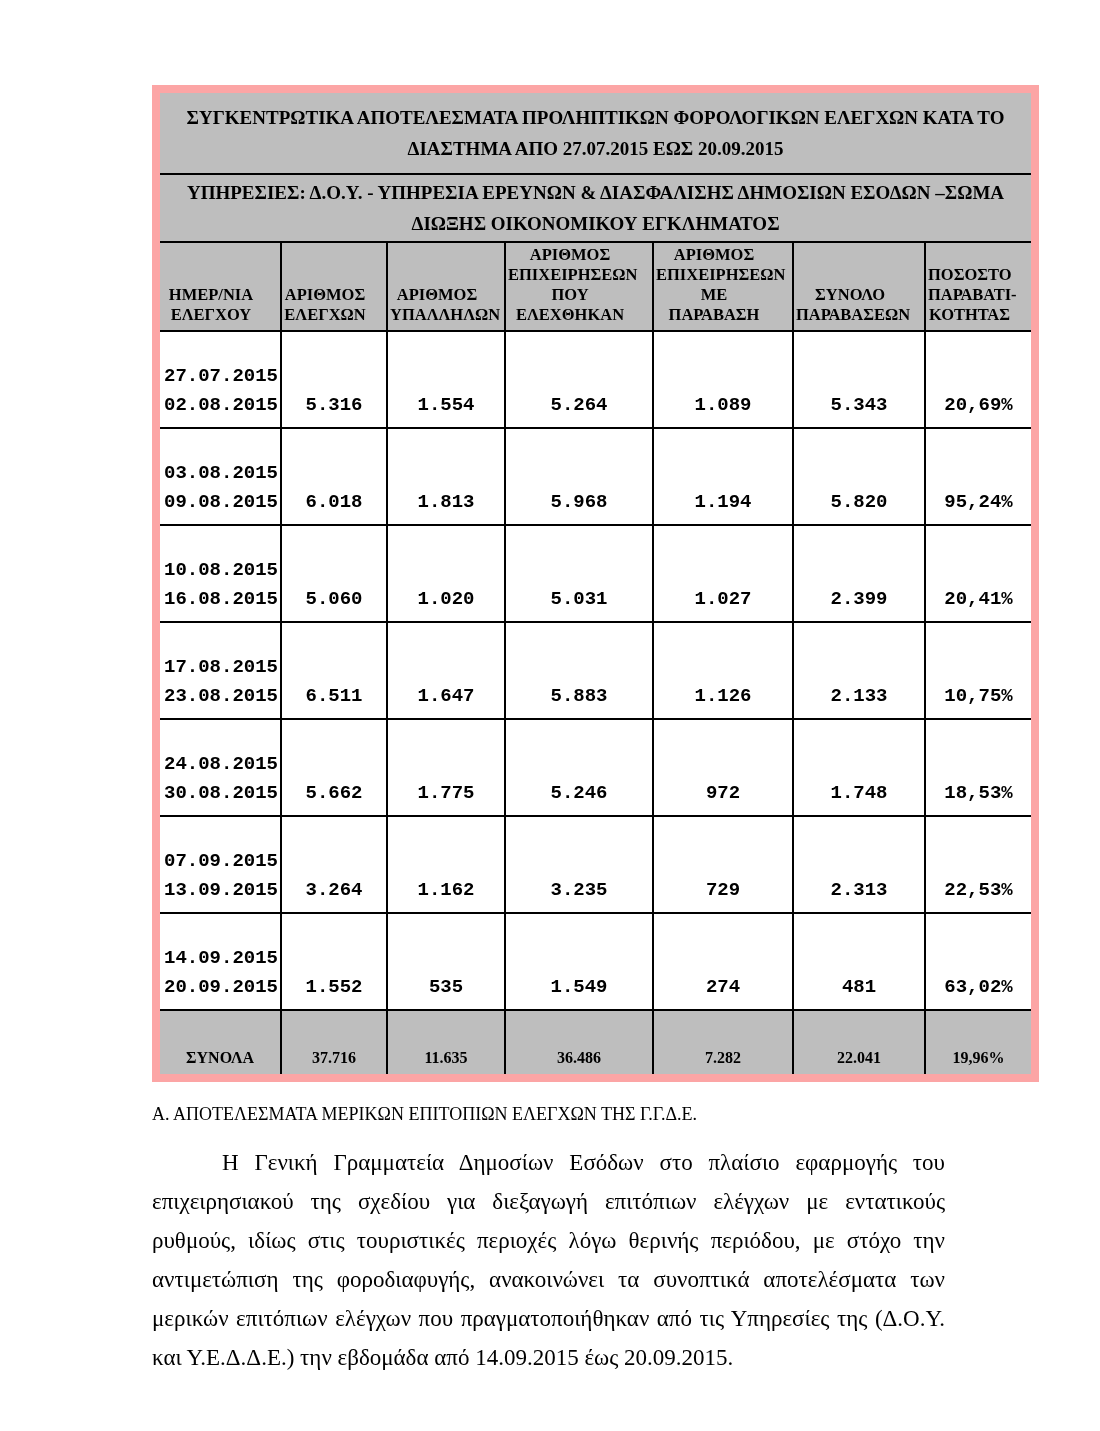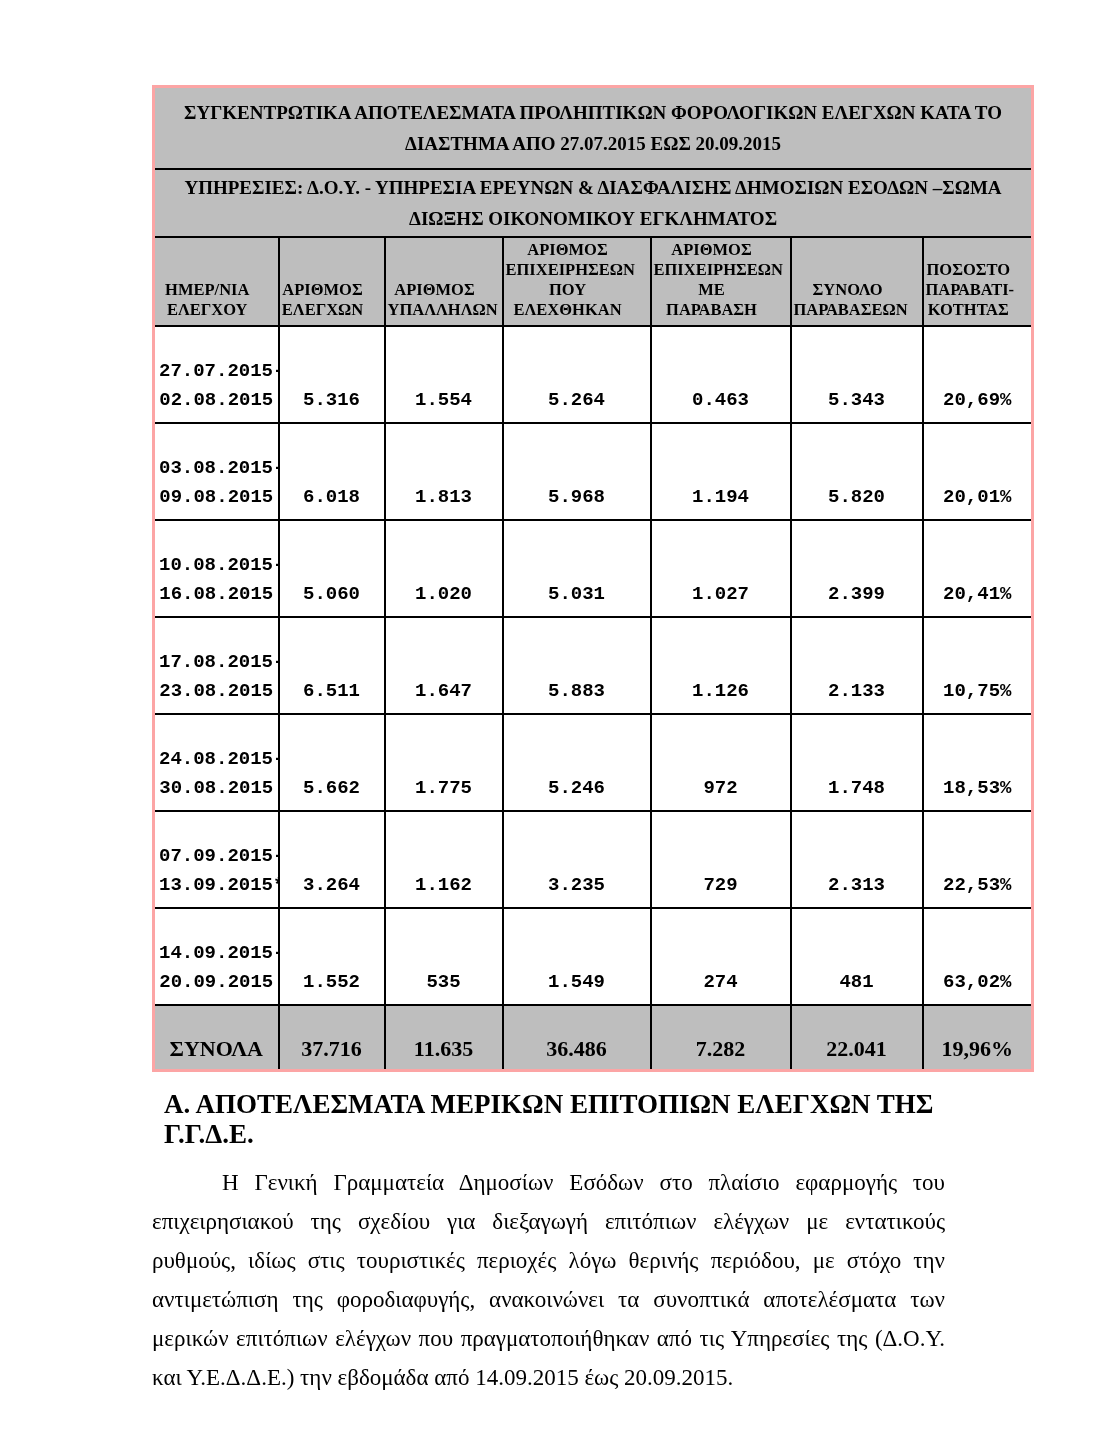--- a/index.html
+++ b/index.html
@@ -14,21 +14,21 @@
     height: 1431px;
     box-sizing: border-box;
     padding: 85px 0 0 152px;
     background: #ffffff;
     overflow: hidden;
   }
   table.report-table {
     border-collapse: collapse;
     table-layout: fixed;
     width: 879px;
-    border: 3px solid #fca5a5;
+    border: 8px solid #fca5a5;
   }
   table.report-table td,
   table.report-table th {
     border: 2px solid #000;
     overflow: hidden;
   }
   .title-cell {
     background: #bebebe;
     text-align: center;
     font-weight: bold;
@@ -62,42 +62,42 @@
     white-space: pre-line;
     background: #ffffff;
     font-family: Liberation Mono, monospace;
   }
   tr.totals-row td {
     background: #bebebe;
     height: 54px;
     vertical-align: bottom;
     text-align: center;
     font-weight: bold;
-    font-size: 22px;
+    font-size: 16px;
     padding: 2px 4px 7px 4px;
   }
   .footnote {
     width: 793px;
     margin: 5px 0 0 0;
     font-size: 23px;
     line-height: 38px;
     text-align: justify;
   }
   .fn-label { text-decoration: underline; }
   .spellcheck-word {
     text-decoration-line: underline;
     text-decoration-style: wavy;
     text-decoration-color: #cc4444;
     text-decoration-thickness: 1.5px;
   }
   .section-heading {
     width: 793px;
-    margin: 17px 0 0 12px;
-    font-size: 27px;
-    font-weight: bold;
+    margin: 17px 0 0 0;
+    font-size: 18px;
+    font-weight: normal;
     line-height: 30px;
   }
   .body-paragraph {
     width: 793px;
     margin: 14px 0 0 0;
     font-size: 23px;
     line-height: 39px;
     text-align: justify;
     text-indent: 70px;
   }
@@ -146,33 +146,33 @@
 ΠΑΡΑΒΑΤΙ-
 ΚΟΤΗΤΑΣ</th>
       </tr>
 
       <tr class="data-row">
         <td>27.07.2015-
 02.08.2015</td>
         <td>5.316</td>
         <td>1.554</td>
         <td>5.264</td>
-        <td>0.463</td>
+        <td>1.089</td>
         <td>5.343</td>
         <td>20,69%</td>
       </tr>
       <tr class="data-row">
         <td>03.08.2015-
 09.08.2015</td>
         <td>6.018</td>
         <td>1.813</td>
         <td>5.968</td>
         <td>1.194</td>
         <td>5.820</td>
-        <td>20,01%</td>
+        <td>95,24%</td>
       </tr>
       <tr class="data-row">
         <td>10.08.2015-
 16.08.2015</td>
         <td>5.060</td>
         <td>1.020</td>
         <td>5.031</td>
         <td>1.027</td>
         <td>2.399</td>
         <td>20,41%</td>

